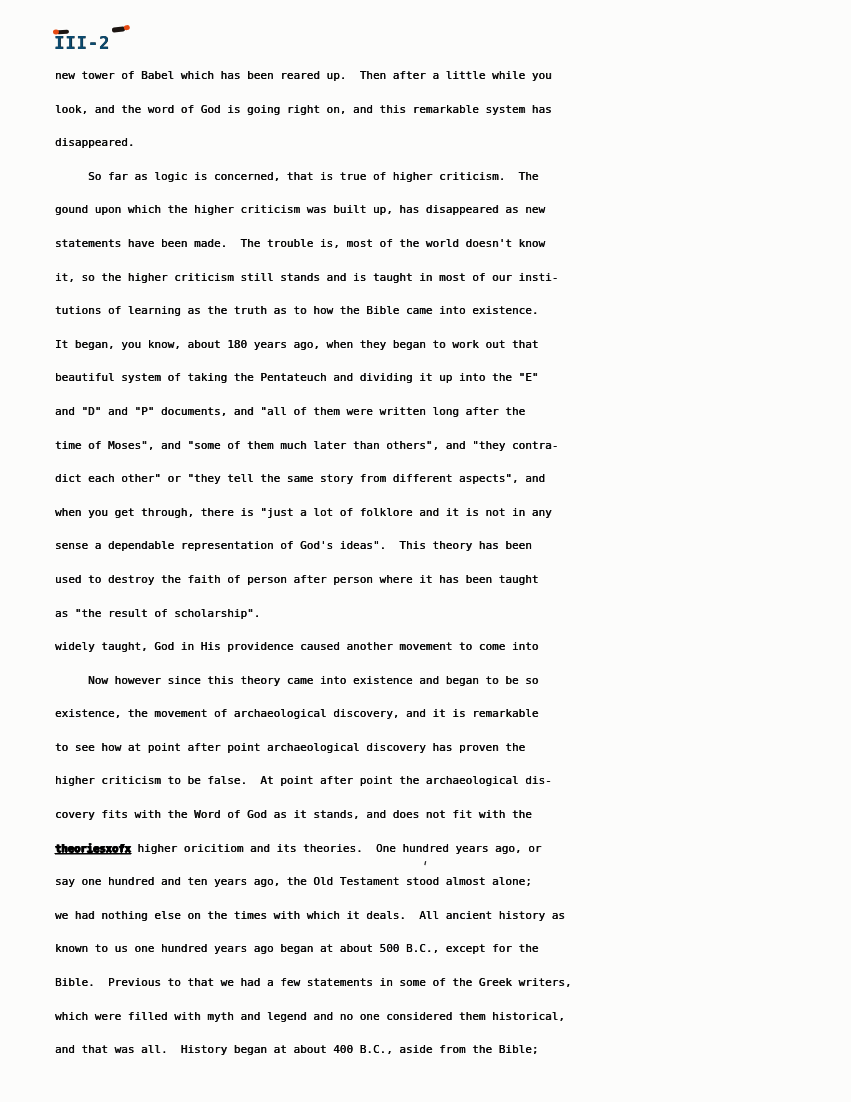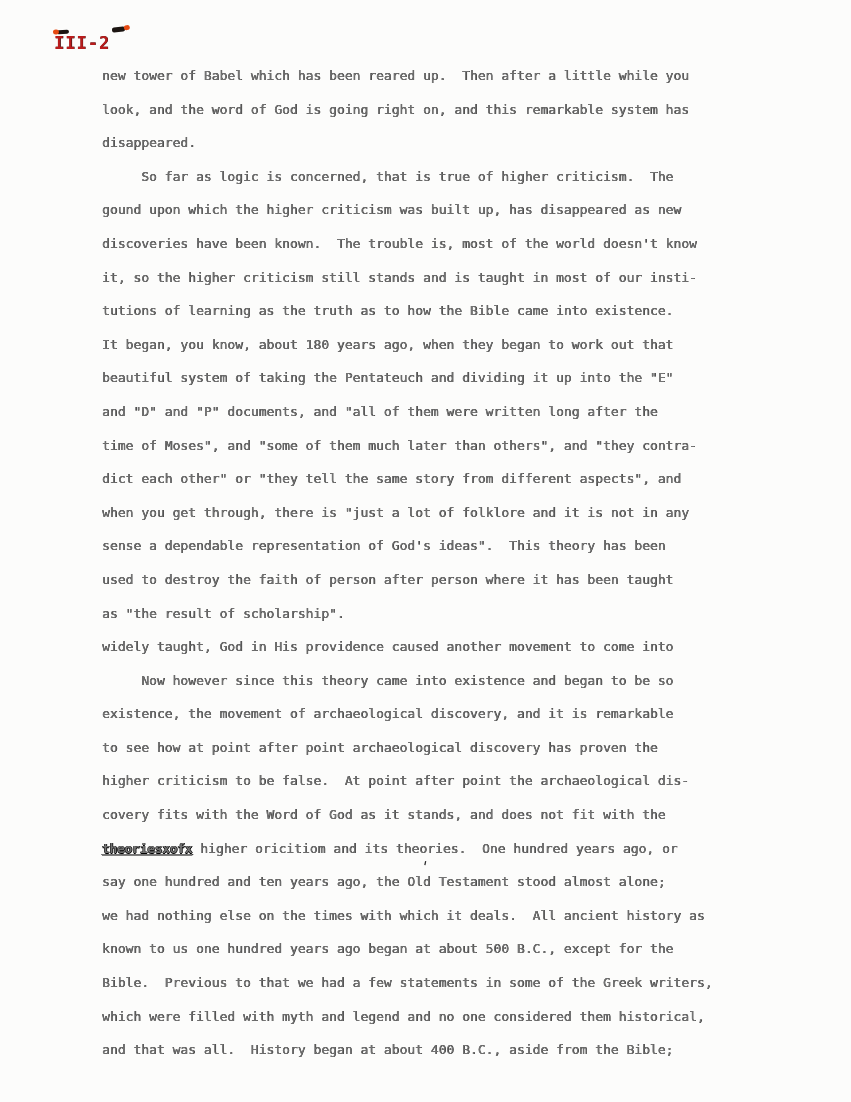--- a/index.html
+++ b/index.html
@@ -16,21 +16,21 @@
     font-family: "DejaVu Sans Mono", "Liberation Mono", monospace;
     color: #141414;
   }
   .page-label {
     position: absolute;
     left: 54px;
     top: 33px;
     font-size: 17px;
     font-weight: bold;
     letter-spacing: 1px;
-    color: #b91c1c;
+    color: #0c4a6e;
     text-shadow: 0.4px 0 0 #111;
     text-align: right;
   }
   .ink-mark {
     position: absolute;
     background: #1c1512;
     border-radius: 2px;
   }
   .ink-mark .red-dot {
     position: absolute;
@@ -45,26 +45,25 @@
   .mark-2 { left: 112px; top: 27px; width: 13px; height: 5px; transform: rotate(-6deg); }
   .mark-2 .red-dot { right: -5px; }
   .typed-body {
     position: absolute;
     left: 55px;
     top: 59px;
     width: 792px;
   }
   .line {
     white-space: pre;
-    font-size: 13px;
+    font-size: 11px;
     line-height: 33.6px;
     height: 33.6px;
-    color: #737373;
+    color: #000000;
     text-shadow: 0.35px 0 0 rgba(10,10,10,0.85), 0 0.3px 0 rgba(10,10,10,0.4);
-    margin-left: 47px;
   }
   .overstrike {
     font-weight: bold;
     text-shadow: 0.7px 0 0 #000, -0.5px 0 0 #000, 0 0.5px 0 #000;
     letter-spacing: -0.3px;
     text-decoration: underline;
   }
   .stray-tick {
     position: absolute;
     left: 420px;
@@ -87,21 +86,21 @@
   <div class="ink-mark mark-2">
     <span class="red-dot"></span>
   </div>
 
   <div class="typed-body">
       <div class="line">new tower of Babel which has been reared up.  Then after a little while you</div>
       <div class="line">look, and the word of God is going right on, and this remarkable system has</div>
       <div class="line">disappeared.</div>
       <div class="line">     So far as logic is concerned, that is true of higher criticism.  The</div>
       <div class="line">gound upon which the higher criticism was built up, has disappeared as new</div>
-      <div class="line">discoveries have been known.  The trouble is, most of the world doesn't know</div>
+      <div class="line">statements have been made.  The trouble is, most of the world doesn't know</div>
       <div class="line">it, so the higher criticism still stands and is taught in most of our insti-</div>
       <div class="line">tutions of learning as the truth as to how the Bible came into existence.</div>
       <div class="line">It began, you know, about 180 years ago, when they began to work out that</div>
       <div class="line">beautiful system of taking the Pentateuch and dividing it up into the "E"</div>
       <div class="line">and "D" and "P" documents, and "all of them were written long after the</div>
       <div class="line">time of Moses", and "some of them much later than others", and "they contra-</div>
       <div class="line">dict each other" or "they tell the same story from different aspects", and</div>
       <div class="line">when you get through, there is "just a lot of folklore and it is not in any</div>
       <div class="line">sense a dependable representation of God's ideas".  This theory has been</div>
       <div class="line">used to destroy the faith of person after person where it has been taught</div>

